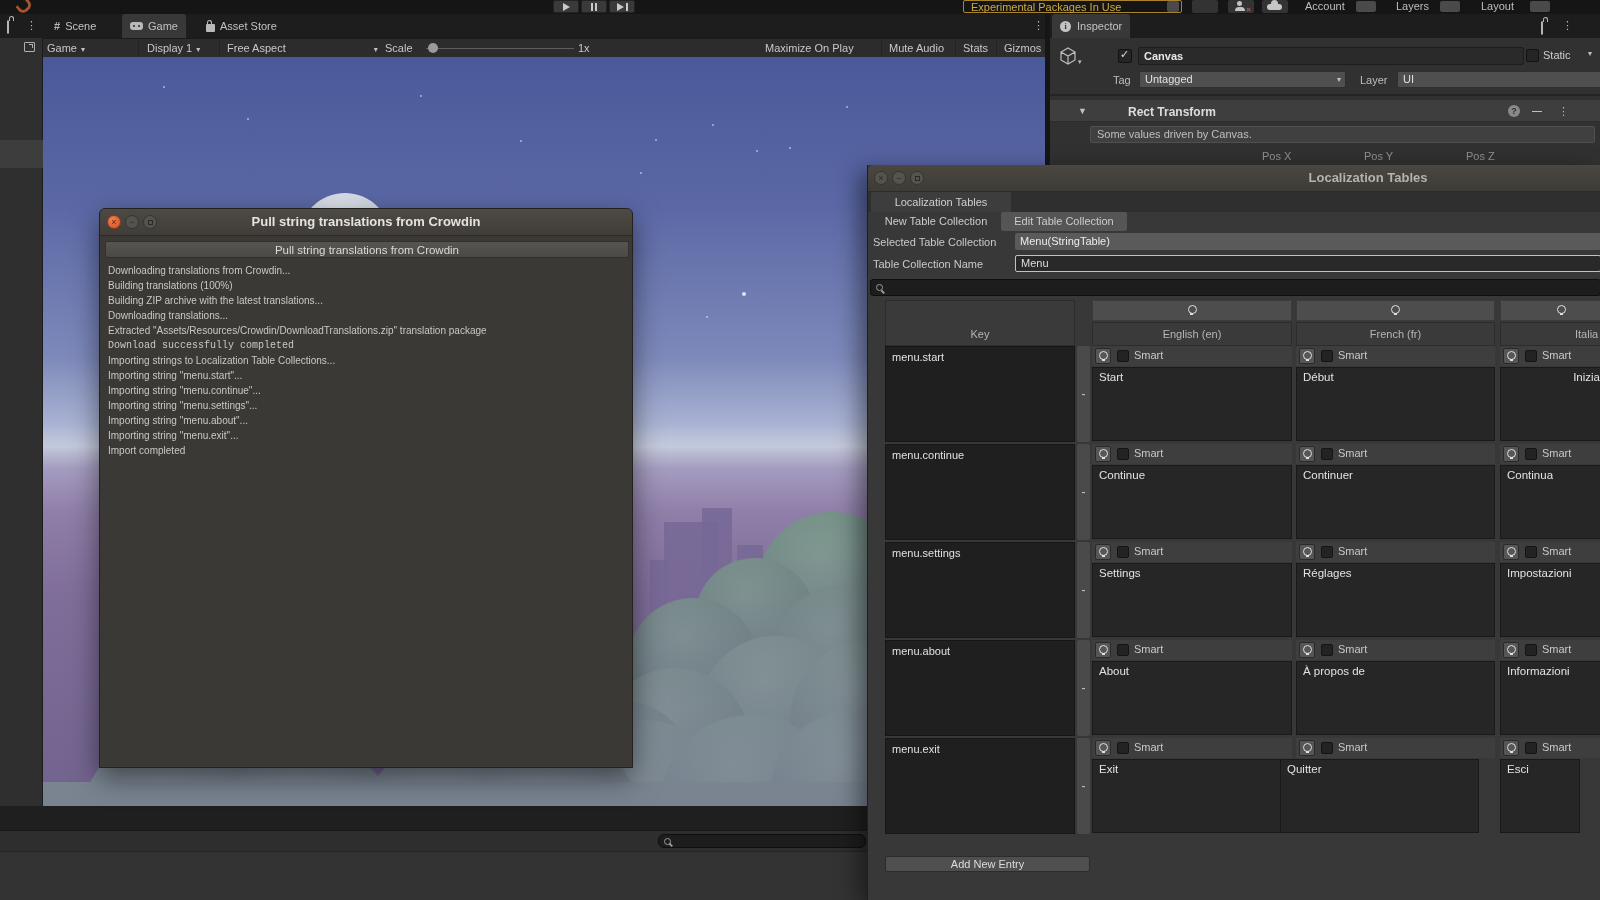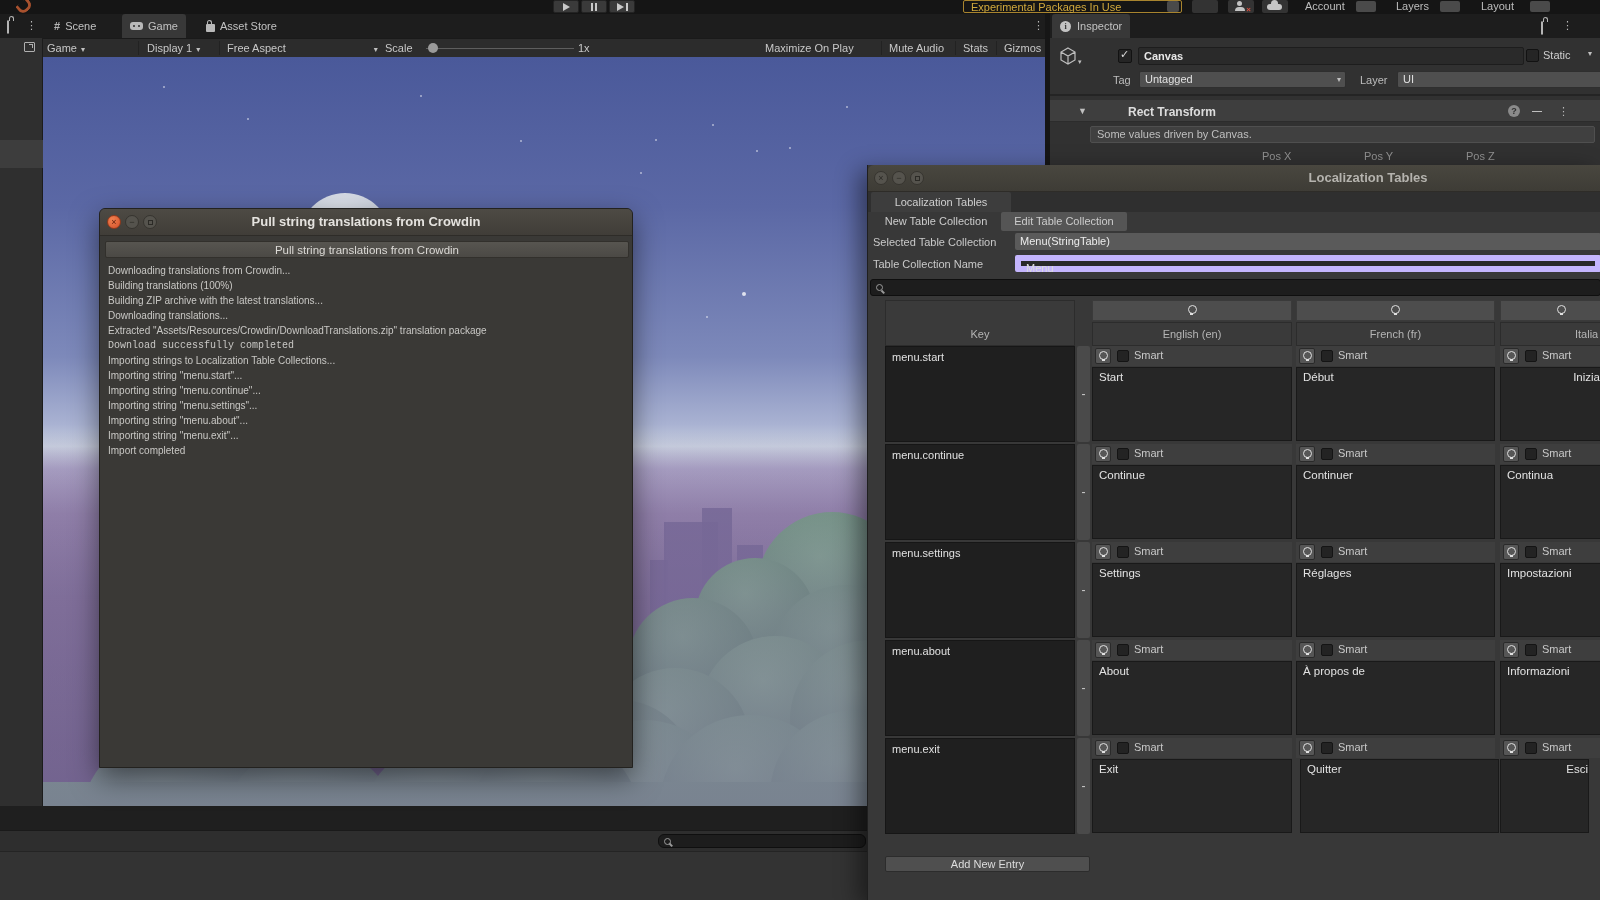--- a/index.html
+++ b/index.html
@@ -128,21 +128,21 @@
   .locwin .titlebar{border-radius:6px 0 0 0;background:linear-gradient(#49473f,#3e3c36);}
   .locwin .wintitle{left:140px;width:720px;color:#b5b3ae;}
   .loctabstrip{position:absolute;left:0;top:27px;width:733px;height:20px;background:#2f2f2f;}
   .loctab{position:absolute;left:3px;top:0;width:140px;height:20px;background:#3d3d3d;color:#cfcfcf;
           text-align:center;line-height:20px;border-radius:2px 2px 0 0;}
   .locbar{position:absolute;left:0;top:47px;width:733px;height:19px;background:#383838;text-decoration:underline;}
   .locbtn{position:absolute;top:0;height:19px;line-height:19px;text-align:center;color:#cccccc;box-sizing:border-box;}
   .locbtn.sel{background:#555555;border-radius:2px;}
   .loclabel{position:absolute;color:#c9c9c9;}
   .objfield{position:absolute;background:#5a5a5a;border-radius:2px;color:#ececec;line-height:17px;padding-left:5px;box-sizing:border-box;}
-  .txtfield{position:absolute;background:#292929;border:6px solid #c4b5fd;border-radius:2px;color:#dddddd;line-height:15px;padding-left:5px;box-sizing:border-box;}
+  .txtfield{position:absolute;background:#292929;border:1px solid #c4b5fd;border-radius:2px;color:#dddddd;line-height:15px;padding-left:5px;box-sizing:border-box;}
   .colhdr{position:absolute;background:#3a3a3a;border:1px solid #2c2c2c;box-sizing:border-box;color:#b5b5b5;}
   .iconbar{position:absolute;height:21px;background:#4d4d4d;border:1px solid #3a3a3a;box-sizing:border-box;
            display:flex;align-items:center;justify-content:center;}
   .keycell{position:absolute;background:#1f1f1f;border:1px solid #161616;box-sizing:border-box;color:#e0e0e0;padding:4px 0 0 6px;}
   .minusstrip{position:absolute;width:13px;background:#4a4a4a;border-radius:2px;color:#cccccc;
               display:flex;align-items:center;justify-content:center;font-size:12px;}
   .cellstrip{position:absolute;height:20px;background:#3e3e3e;}
   .bulbbtn{position:absolute;left:3px;top:2px;width:16px;height:16px;background:#565656;border:1px solid #2a2a2a;
            border-radius:2px;box-sizing:border-box;}
   .bulb{position:absolute;left:3px;top:2px;width:7px;height:7px;border:1px solid #e0e0e0;border-radius:50%;}
@@ -501,26 +501,26 @@
         <span class="smartlbl">Smart</span>
       </div>
     <div class="valcell" style="left:224px;top:594px;width:200px;height:74px;">Exit</div>
     <div class="cellstrip" style="left:428px;top:573px;width:199px;">
         <span class="bulbbtn">
           <span class="bulb"></span>
         </span>
         <span class="smartchk"></span>
         <span class="smartlbl">Smart</span>
       </div>
-    <div class="valcell" style="left:432px;top:594px;width:199px;height:74px;">Quitter</div>
+    <div class="valcell" style="left:412px;top:594px;width:199px;height:74px;">Quitter</div>
     <div class="cellstrip" style="left:632px;top:573px;width:101px;">
         <span class="bulbbtn">
           <span class="bulb"></span>
         </span>
         <span class="smartchk"></span>
         <span class="smartlbl">Smart</span>
       </div>
-    <div class="valcell" style="left:632px;top:594px;width:89px;height:74px;text-align:right;">Esci</div>
+    <div class="valcell" style="left:632px;top:594px;width:80px;height:74px;">Esci</div>
 
     <div class="addbtn" style="left:17px;top:691px;width:205px;height:16px;">Add New Entry</div>
   </div>
 
 </div>
 
 </body></html>

